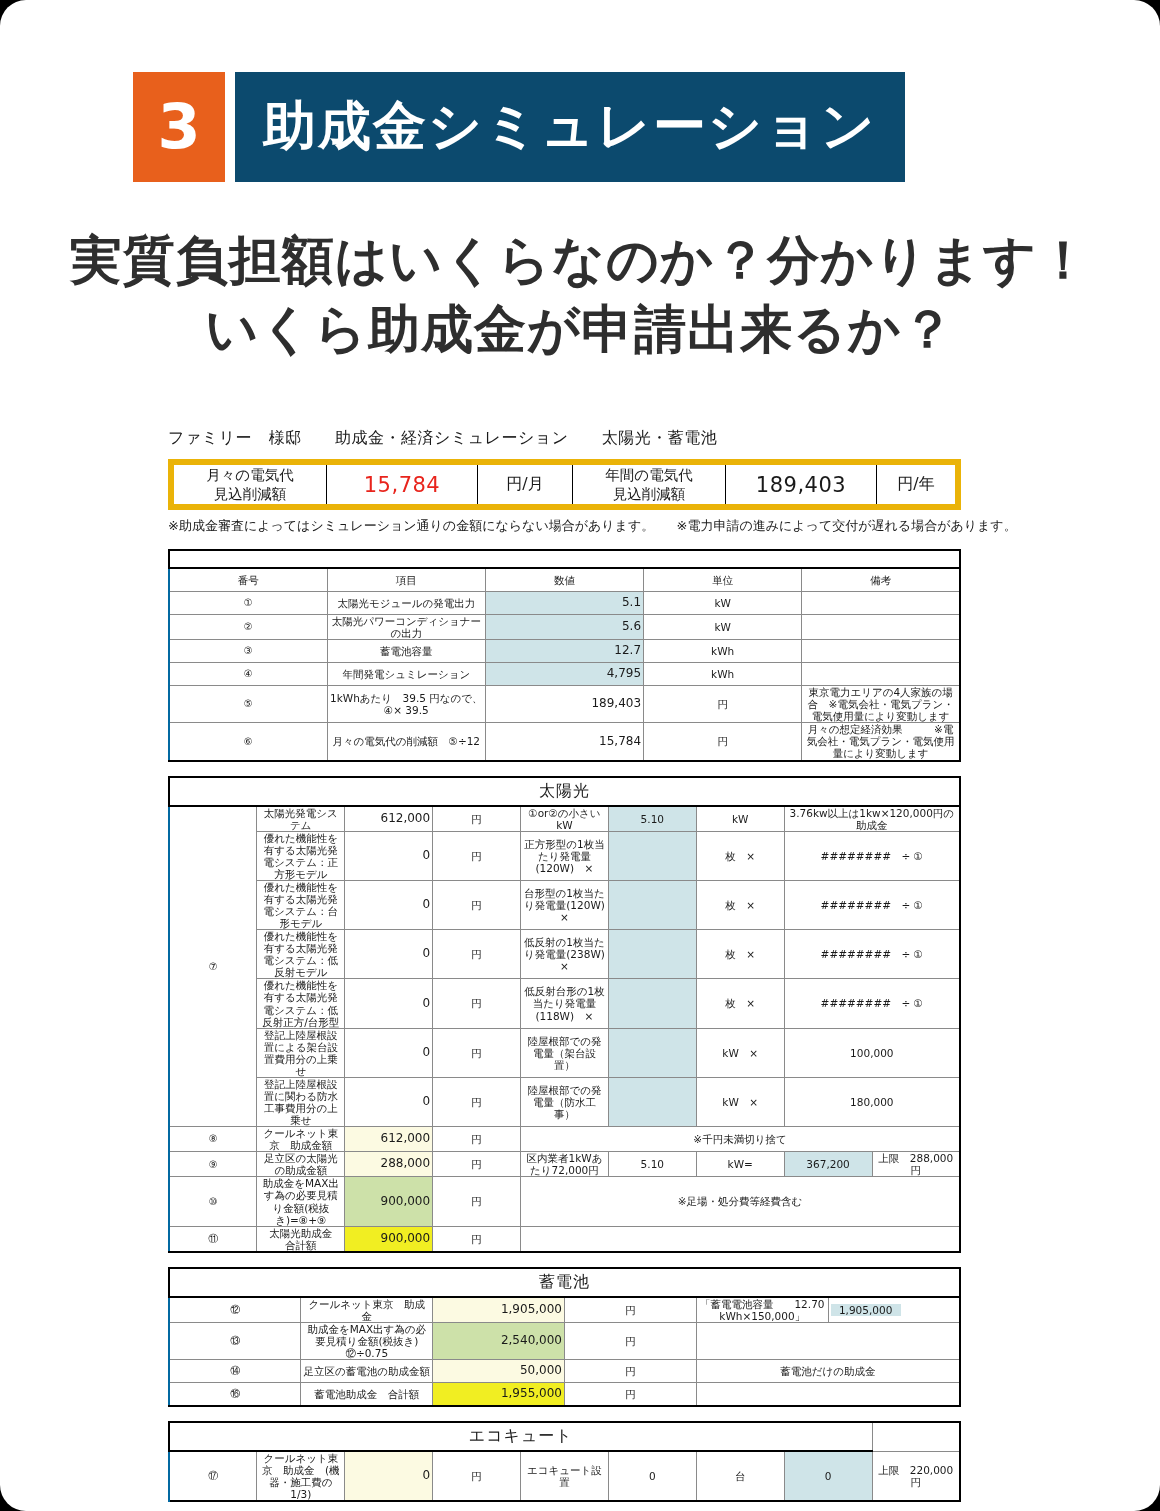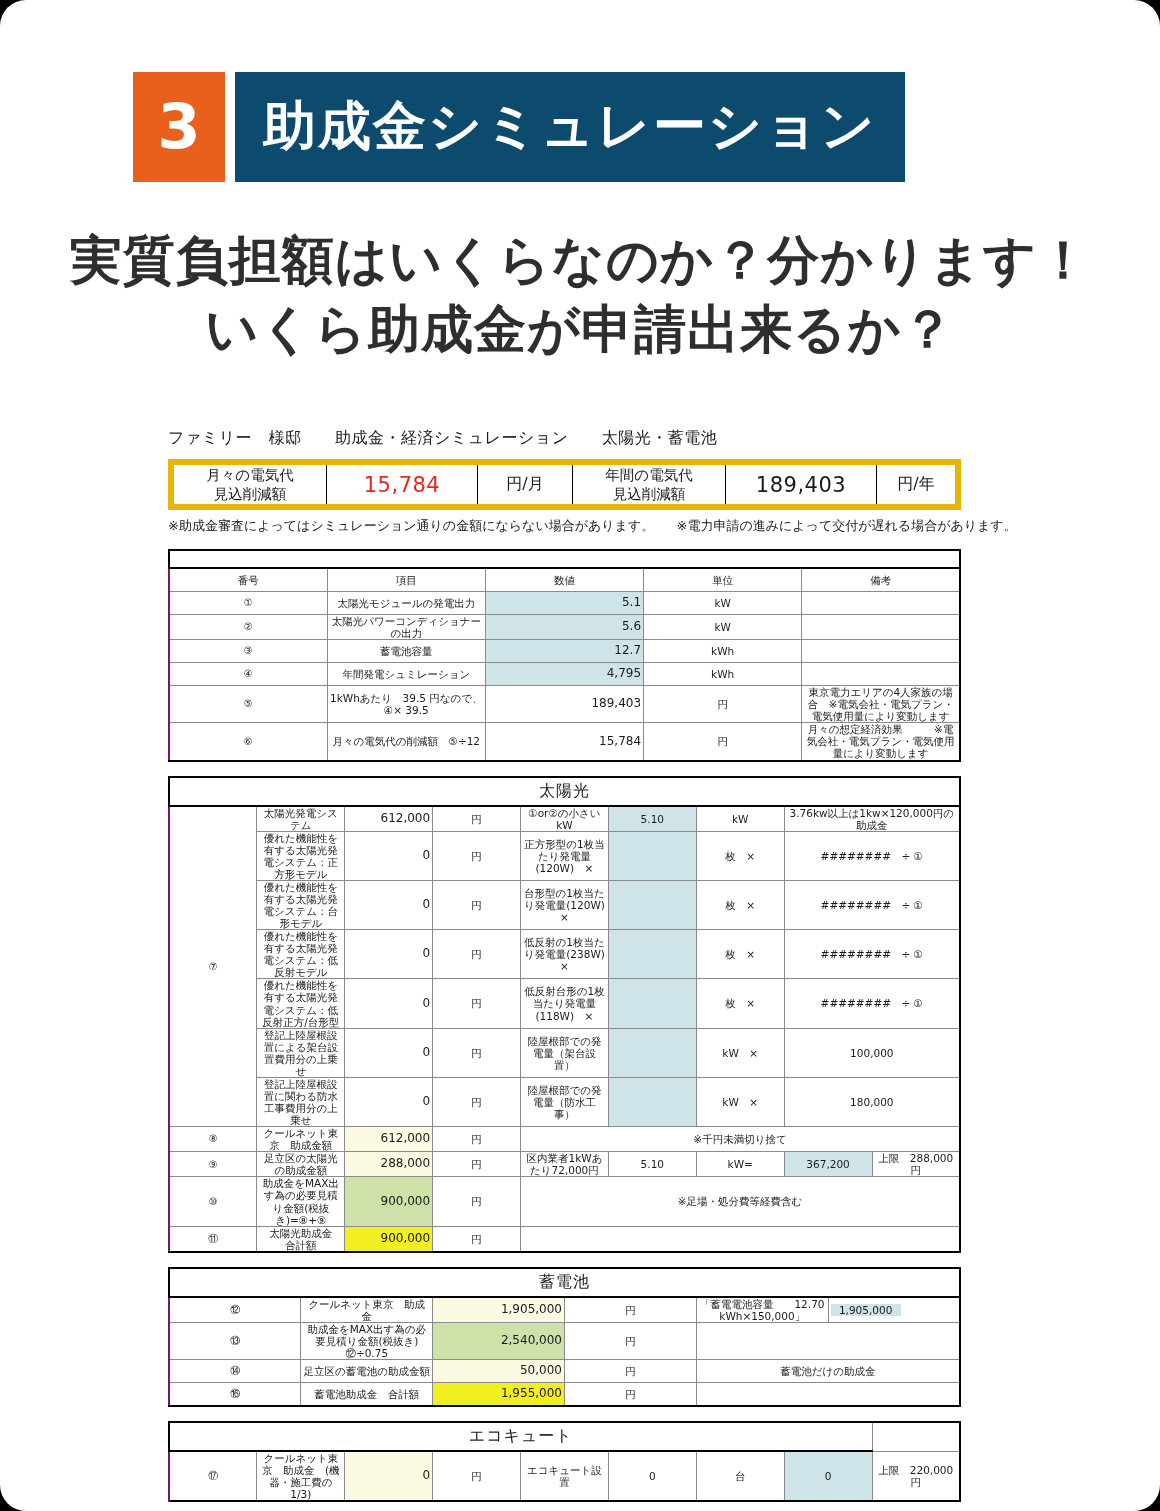--- a/index.html
+++ b/index.html
@@ -50,21 +50,21 @@
   .summary .num.red{color:#e8241c;}
   .summary .unit{font-size:16px;}
   .note{font-size:13px;margin-top:7px;white-space:nowrap;}
   .note .g{display:inline-block;width:14px;}
 
   
   .gt{width:793px;border:2px solid #000;margin-top:14px;background:#fff;}
   .gt td{border:1px solid #8a8a8a;font-size:10.5px;height:22px;padding:0 2px;text-align:center;
          vertical-align:middle;line-height:1.15;}
   .gt td.thick-b{border-bottom:2px solid #000;}
-  .gt td.thick-l{border-left:2px solid #701a75;}
+  .gt td.thick-l{border-left:2px solid #0369a1;}
   .gt td.thick-r{border-right:2px solid #000;}
   .gt .sect{font-size:16px;height:27px;border-bottom:2px solid #000;letter-spacing:1px;}
   .gt .hdr{font-size:10.5px;}
   .gt .no{font-size:10px;}
   .gt .val{font-size:12px;text-align:right;}
   .blue{background:#cfe4e8;}
   .paleyel{background:#fcfae2;}
   .green{background:#cde1a9;}
   .yel{background:#f1ee22;}
   .blank-row td{height:16px;border-left:2px solid #000;border-right:2px solid #000;}

